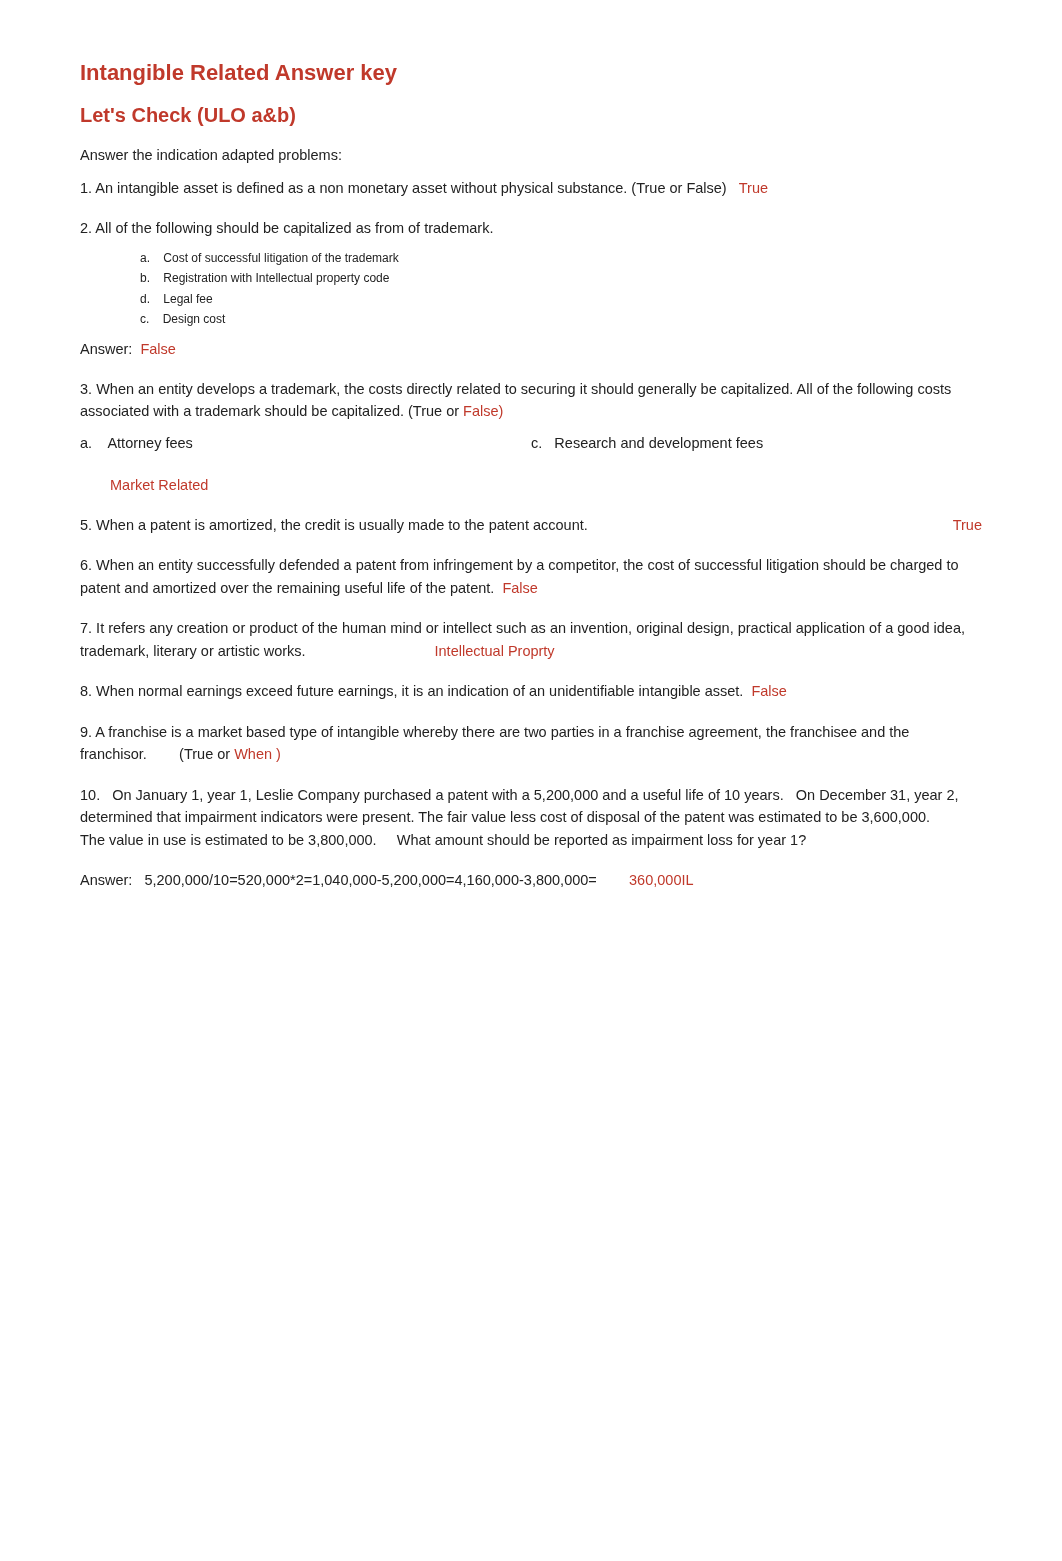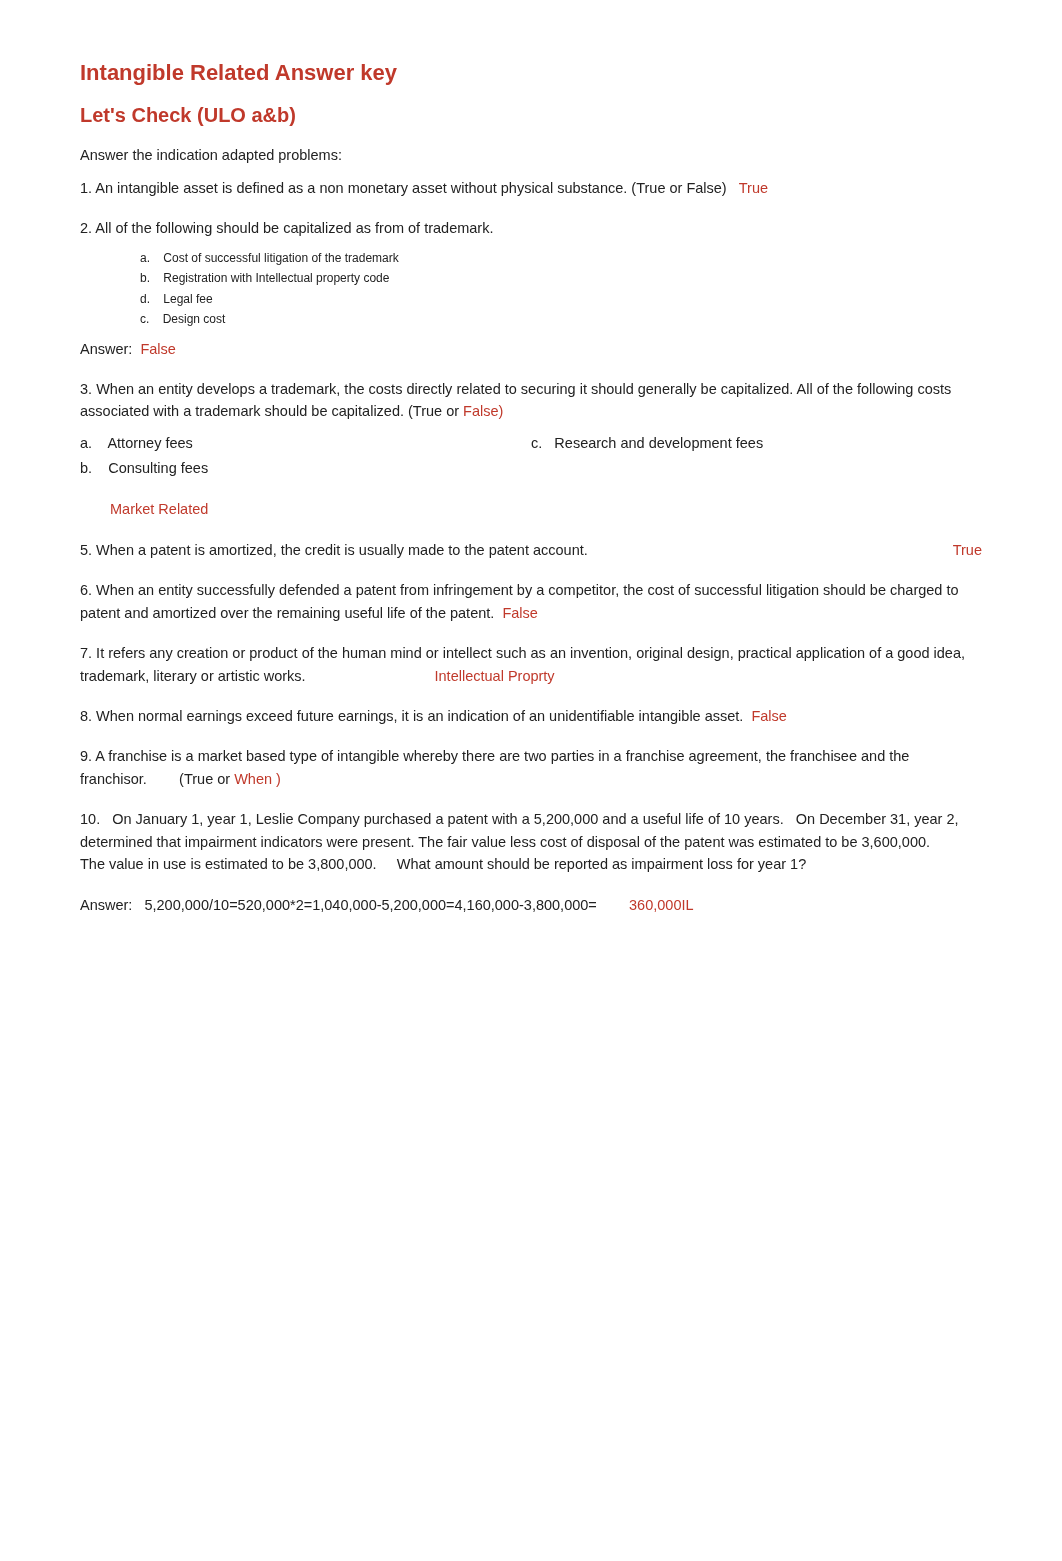--- a/index.html
+++ b/index.html
@@ -106,21 +106,20 @@
   </div>
 </div>
 
 <div class="question-block">
   <span>3.</span>
   <span> When an entity develops a trademark, the costs directly related to securing it should generally be capitalized.    All of the following costs associated with a trademark should be capitalized. (True or </span><span class="answer-inline">False)</span>
   <div class="two-col">
     <div class="col">
       <ul>
         <li>a.&nbsp;&nbsp;&nbsp; Attorney fees</li>
-        <li>b.&nbsp;&nbsp;&nbsp; Consulting fees</li>
       </ul>
     </div>
     <div class="col">
       <ul>
         <li>c.&nbsp;&nbsp; Research and development fees</li>
       </ul>
     </div>
   </div>
 </div>
 

